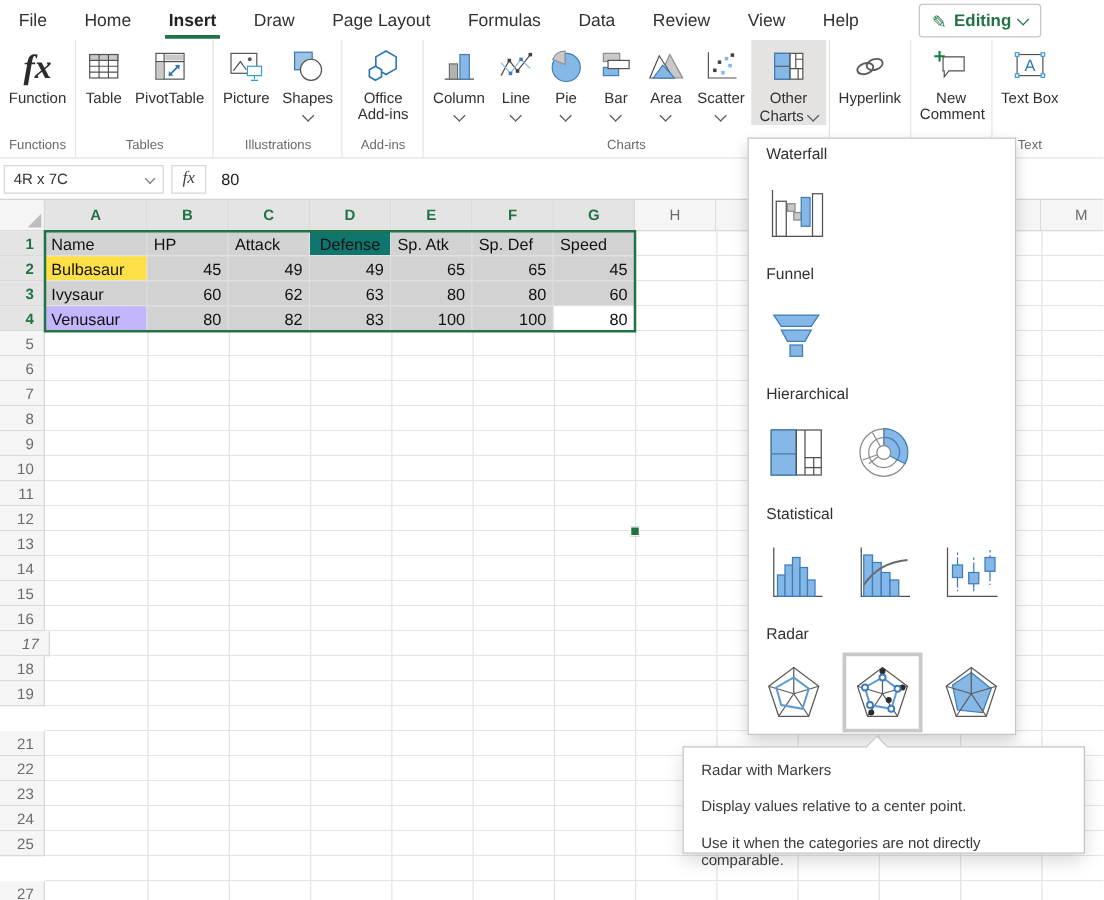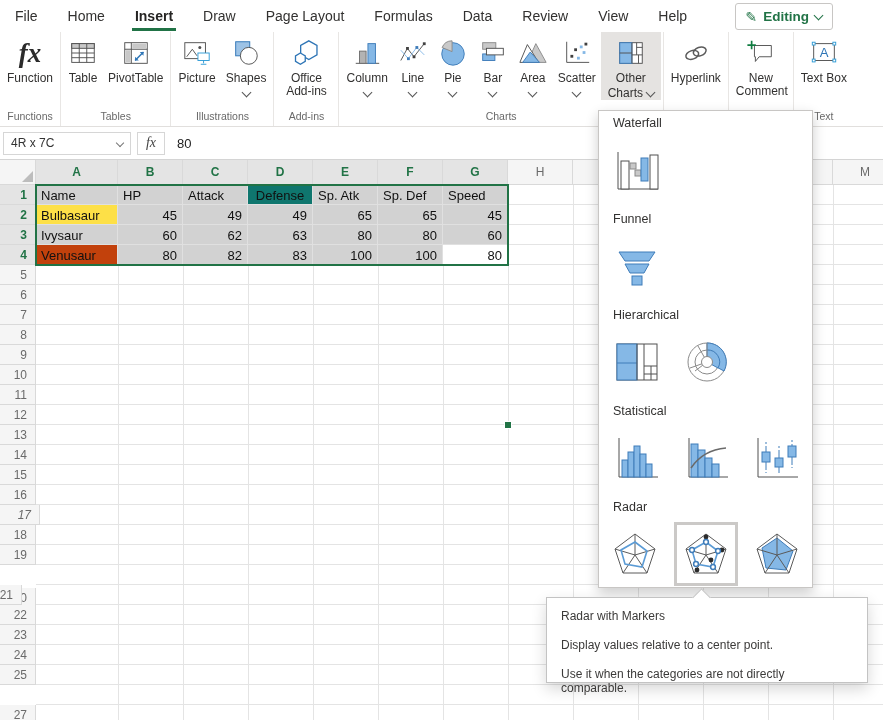--- a/index.html
+++ b/index.html
@@ -362,21 +362,21 @@
       <div class="hcell rowh" style="left: 0px; top: 225px; width: 36px; height: 20px;">11</div>
       <div class="hcell rowh" style="left: 0px; top: 245px; width: 36px; height: 20px;">12</div>
       <div class="hcell rowh" style="left: 0px; top: 265px; width: 36px; height: 20px;">13</div>
       <div class="hcell rowh" style="left: 0px; top: 285px; width: 36px; height: 20px;">14</div>
       <div class="hcell rowh" style="left: 0px; top: 305px; width: 36px; height: 20px;">15</div>
       <div class="hcell rowh" style="left: 0px; top: 325px; width: 36px; height: 20px;">16</div>
       <div class="hcell rowh" style="left: 0px; top: 345px; width: 40px; height: 20px; font-style: italic;">17</div>
       <div class="hcell rowh" style="left: 0px; top: 365px; width: 36px; height: 20px;">18</div>
       <div class="hcell rowh" style="left: 0px; top: 385px; width: 36px; height: 20px;">19</div>
       <div class="hcell rowh" style="left: 0px; top: 428px; width: 36px; height: 20px;">20</div>
-      <div class="hcell rowh" style="left: 0px; top: 425px; width: 22px; height: 20px;">21</div>
+      <div class="hcell rowh" style="left: 0px; top: 425px; width: 36px; height: 20px;">21</div>
       <div class="hcell rowh" style="left: 0px; top: 445px; width: 36px; height: 20px;">22</div>
       <div class="hcell rowh" style="left: 0px; top: 465px; width: 36px; height: 20px;">23</div>
       <div class="hcell rowh" style="left: 0px; top: 485px; width: 36px; height: 20px;">24</div>
       <div class="hcell rowh" style="left: 0px; top: 505px; width: 36px; height: 20px;">25</div>
       <div class="hcell rowh" style="left: 0px; top: 525px; width: 36px; height: 20px; margin-top: 27px;">26</div>
       <div class="hcell rowh" style="left: 0px; top: 545px; width: 36px; height: 20px;">27</div>
       <div class="cell" style="left: 36px; top: 25px; width: 82px; height: 20px; background: rgb(210, 210, 210); text-align: left; z-index: 4;">Name</div>
       <div class="cell" style="left: 118px; top: 25px; width: 65px; height: 20px; background: rgb(210, 210, 210); text-align: left; z-index: 4;">HP</div>
       <div class="cell" style="left: 183px; top: 25px; width: 65px; height: 20px; background: rgb(210, 210, 210); text-align: left; z-index: 4;">Attack</div>
       <div class="cell" style="left: 248px; top: 25px; width: 65px; height: 20px; background: #0f766e; text-align: center; z-index: 4;">Defense</div>
@@ -390,21 +390,21 @@
       <div class="cell" style="left: 313px; top: 45px; width: 65px; height: 20px; background: rgb(210, 210, 210); text-align: right; z-index: 4;">65</div>
       <div class="cell" style="left: 378px; top: 45px; width: 65px; height: 20px; background: rgb(210, 210, 210); text-align: right; z-index: 4;">65</div>
       <div class="cell" style="left: 443px; top: 45px; width: 65px; height: 20px; background: rgb(210, 210, 210); text-align: right; z-index: 4;">45</div>
       <div class="cell" style="left: 36px; top: 65px; width: 82px; height: 20px; background: rgb(210, 210, 210); text-align: left; z-index: 4;">Ivysaur</div>
       <div class="cell" style="left: 118px; top: 65px; width: 65px; height: 20px; background: rgb(210, 210, 210); text-align: right; z-index: 4;">60</div>
       <div class="cell" style="left: 183px; top: 65px; width: 65px; height: 20px; background: rgb(210, 210, 210); text-align: right; z-index: 4;">62</div>
       <div class="cell" style="left: 248px; top: 65px; width: 65px; height: 20px; background: rgb(210, 210, 210); text-align: right; z-index: 4;">63</div>
       <div class="cell" style="left: 313px; top: 65px; width: 65px; height: 20px; background: rgb(210, 210, 210); text-align: right; z-index: 4;">80</div>
       <div class="cell" style="left: 378px; top: 65px; width: 65px; height: 20px; background: rgb(210, 210, 210); text-align: right; z-index: 4;">80</div>
       <div class="cell" style="left: 443px; top: 65px; width: 65px; height: 20px; background: rgb(210, 210, 210); text-align: right; z-index: 4;">60</div>
-      <div class="cell" style="left: 36px; top: 85px; width: 82px; height: 20px; background: #c2410c; text-align: left; z-index: 4;">Venusaur</div>
+      <div class="cell" style="left: 36px; top: 85px; width: 82px; height: 20px; background: #c4b5fd; text-align: left; z-index: 4;">Venusaur</div>
       <div class="cell" style="left: 118px; top: 85px; width: 65px; height: 20px; background: rgb(210, 210, 210); text-align: right; z-index: 4;">80</div>
       <div class="cell" style="left: 183px; top: 85px; width: 65px; height: 20px; background: rgb(210, 210, 210); text-align: right; z-index: 4;">82</div>
       <div class="cell" style="left: 248px; top: 85px; width: 65px; height: 20px; background: rgb(210, 210, 210); text-align: right; z-index: 4;">83</div>
       <div class="cell" style="left: 313px; top: 85px; width: 65px; height: 20px; background: rgb(210, 210, 210); text-align: right; z-index: 4;">100</div>
       <div class="cell" style="left: 378px; top: 85px; width: 65px; height: 20px; background: rgb(210, 210, 210); text-align: right; z-index: 4;">100</div>
       <div class="cell" style="left: 443px; top: 85px; width: 65px; height: 20px; background: rgb(255, 255, 255); text-align: right; z-index: 4;">80</div>
     </div>
 
   <div id="chartmenu">
       <div class="m-sec">

